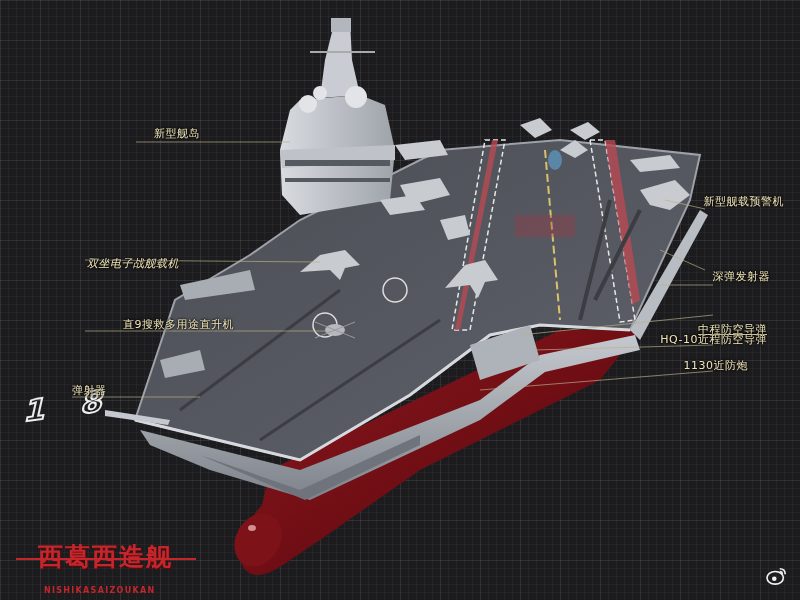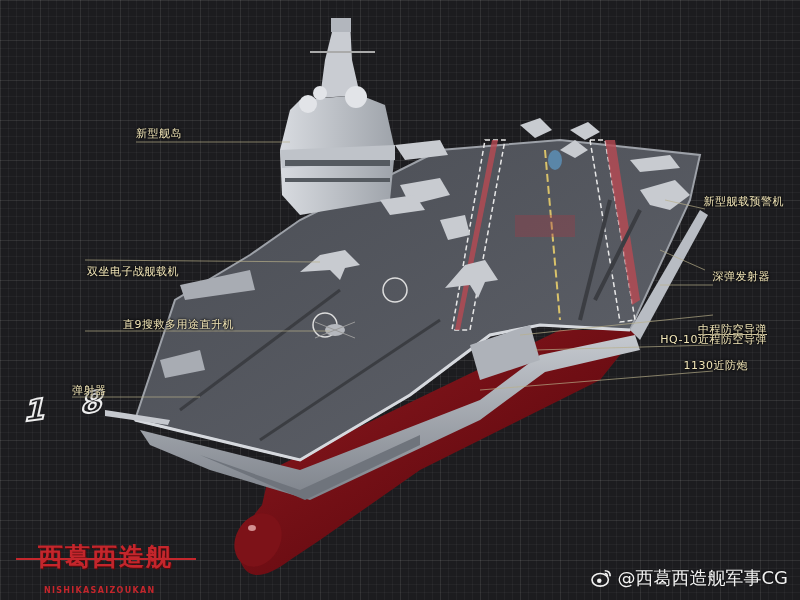--- a/index.html
+++ b/index.html
@@ -155,22 +155,22 @@
     <line x1="72" y1="397" x2="200" y2="397"></line>
     <line x1="705" y1="209" x2="665" y2="200"></line>
     <line x1="713" y1="285" x2="660" y2="285"></line>
     <line x1="713" y1="315" x2="520" y2="335"></line>
     <line x1="713" y1="345" x2="535" y2="350"></line>
     <line x1="713" y1="371" x2="480" y2="390"></line>
     <line x1="705" y1="270" x2="660" y2="250"></line>
   </g>
 </svg>
 
-<div class="callout" style="left:136px; top:126px;">新型舰岛</div>
-<div class="callout" style="left:87px; top:264px;">双坐电子战舰载机</div>
+<div class="callout" style="left:154px; top:126px;">新型舰岛</div>
+<div class="callout" style="left:87px; top:256px;font-style:italic;">双坐电子战舰载机</div>
 <div class="callout" style="left:85px; top:317px;margin-left:38px;">直9搜救多用途直升机</div>
 <div class="callout" style="left:72px; top:383px;text-align:center;">弹射器</div>
 <div class="callout right" style="right:16px; top:194px;">新型舰载预警机</div>
 <div class="callout right" style="right:30px; top:269px;margin-left:19px;">深弹发射器</div>
 <div class="callout right" style="right:33px; top:322px;text-decoration:underline;">中程防空导弹</div>
 <div class="callout right" style="right:33px; top:332px;">HQ-10近程防空导弹</div>
 <div class="callout right" style="right:52px; top:358px;">1130近防炮</div>
 
 <div class="logo">
   <div class="logo-bar"></div>
@@ -178,14 +178,13 @@
   <div class="logo-en">NISHIKASAIZOUKAN</div>
 </div>
 
 <div class="watermark">
   <svg class="weibo-icon" viewBox="0 0 24 22">
     <ellipse cx="10" cy="13" rx="9" ry="7" fill="none" stroke="#f2f2f2" stroke-width="1.8"></ellipse>
     <circle cx="9" cy="14" r="2.5" fill="#f2f2f2"></circle>
     <path d="M15 3 Q21 3 21 9" fill="none" stroke="#f2f2f2" stroke-width="1.8"></path>
     <path d="M15 6 Q18 6 18 9" fill="none" stroke="#f2f2f2" stroke-width="1.5"></path>
   </svg>
-  <span>@西葛西造舰军事CG</span>
 </div>
 
 </body></html>

